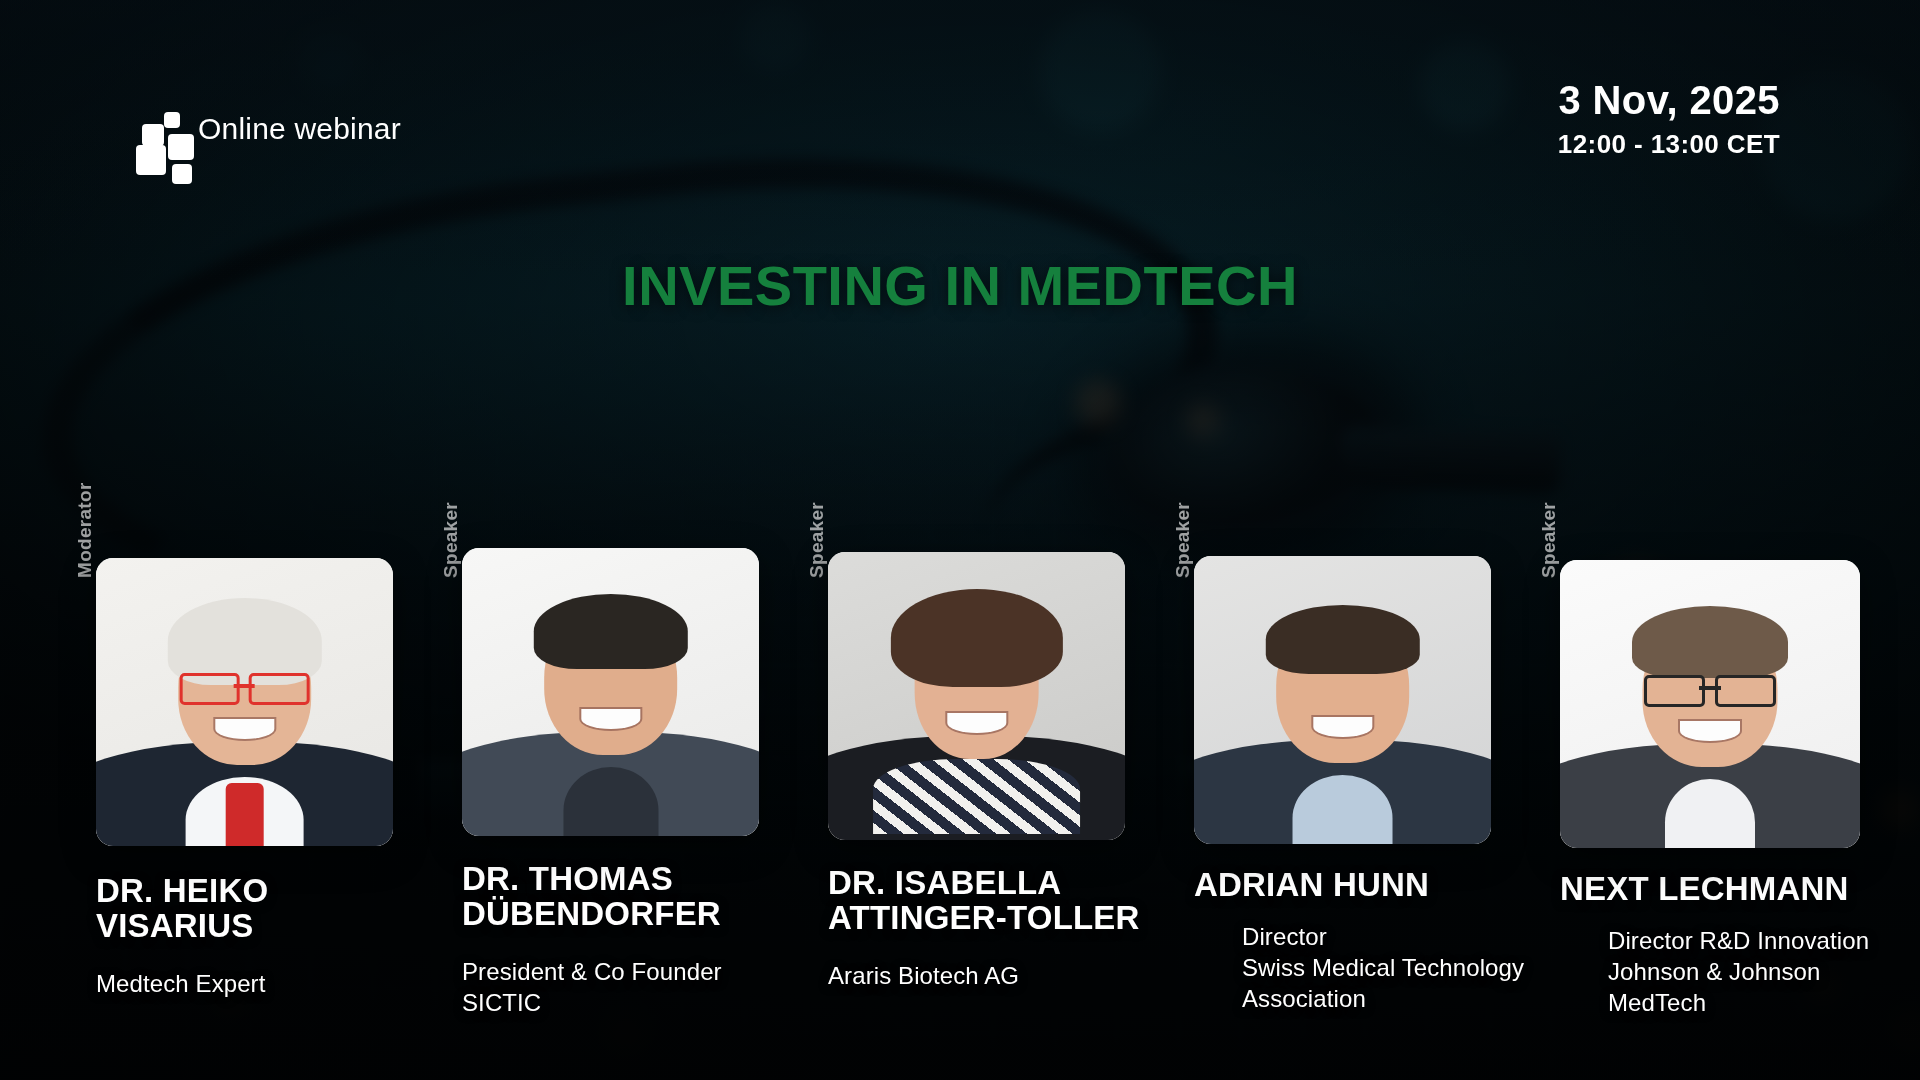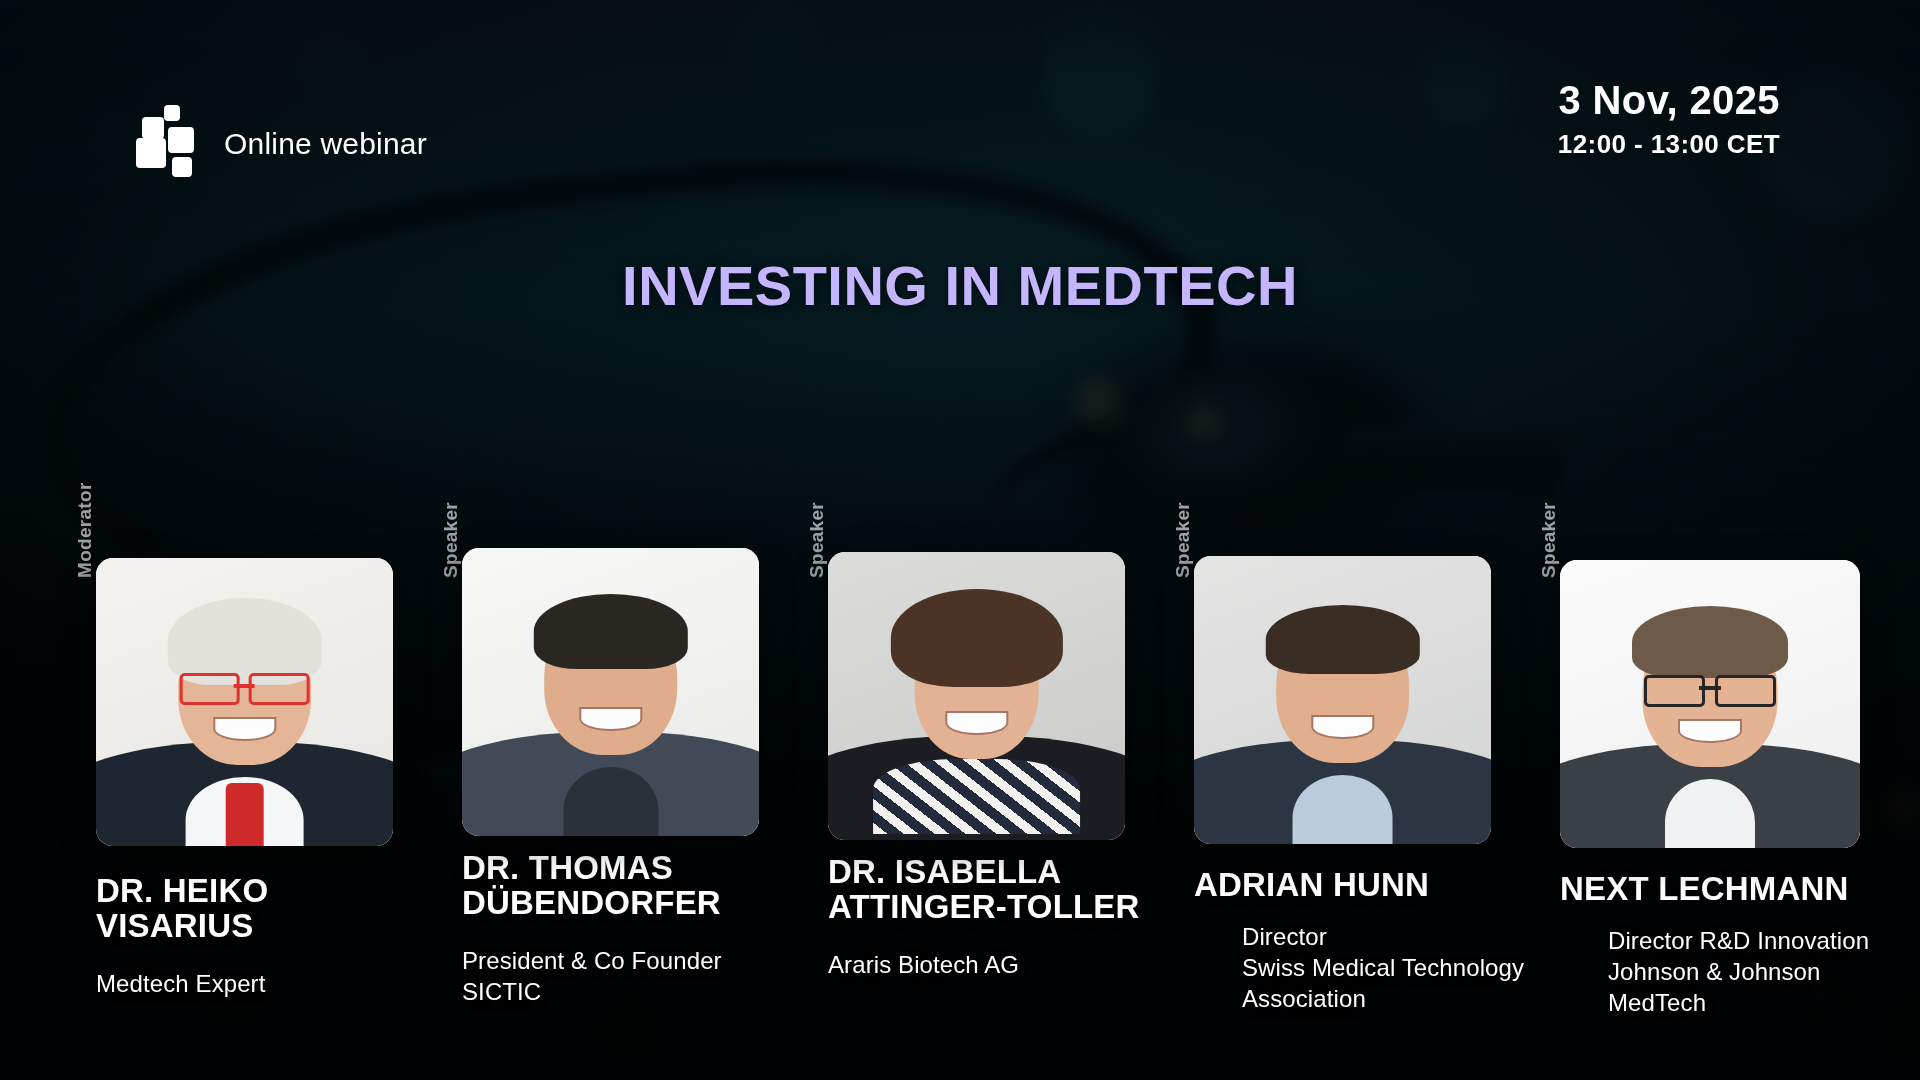--- a/index.html
+++ b/index.html
@@ -84,21 +84,21 @@
       radial-gradient(65% 55% at 50% 30%, rgba(0,0,0,.42) 0%, rgba(0,0,0,.62) 55%, rgba(0,0,0,.80) 100%),
       linear-gradient(180deg, rgba(4,12,18,.30) 0%, rgba(4,11,16,.15) 28%, rgba(3,9,14,.55) 62%, rgba(2,7,11,.88) 100%);
   }
   .bg-topfade {
     background:linear-gradient(180deg, rgba(5,14,20,.55) 0%, rgba(5,14,20,0) 26%);
   }
 
   
   .header { position:absolute; top:0; left:0; right:0; height:210px; z-index:6; }
 
-  .brand { position:absolute; left:142px; top:105px; display:flex; align-items:flex-end; gap:26px; }
+  .brand { position:absolute; left:142px; top:112px; display:flex; align-items:flex-start; }
   .brand-mark { position:relative; width:56px; height:56px; }
   .brand-mark i {
     position:absolute; display:block; background:#ffffff; border-radius:4px;
   }
   .bm1 { left:22px;  top:0px;   width:16px; height:16px; }
   .bm2 { left:0px;   top:12px;  width:22px; height:22px; }
   .bm3 { left:26px;  top:22px;  width:26px; height:26px; border-radius:6px; }
   .bm4 { left:-6px;  top:33px;  width:30px; height:30px; border-radius:7px; }
   .bm5 { left:30px;  top:52px;  width:20px; height:20px; border-radius:5px; }
   .brand-label {
@@ -112,21 +112,21 @@
     line-height:1.12; white-space:nowrap;
   }
   .dt-time {
     color:#ffffff; font-size:26px; font-weight:700; letter-spacing:.4px;
     margin-top:6px; white-space:nowrap;
   }
 
   
   .titles { position:absolute; left:0; right:0; top:255px; text-align:center; z-index:6; }
   .title-main {
-    color:#c4b5fd; font-weight:800; font-size:56px; letter-spacing:.5px;
+    color:#15803d; font-weight:800; font-size:56px; letter-spacing:.5px;
     line-height:1.1; text-shadow:0 2px 14px rgba(0,0,0,.65);
     white-space:nowrap;
   }
   .title-sub {
     color:#ffffff; font-weight:800; font-size:25px; letter-spacing:.1px;
     line-height:1.2; margin-top:18px; text-shadow:0 2px 12px rgba(0,0,0,.7);
     white-space:nowrap;
   }
 
   
@@ -145,21 +145,21 @@
   }
 
   .photo {
     position:relative; width:297px; height:288px; border-radius:17px;
     overflow:hidden; background:#e9ecee;
     box-shadow:0 10px 34px rgba(0,0,0,.45);
   }
   .photo.wide { width:300px; }
 
   .name {
-    margin-top:15px; color:#ffffff; font-weight:800;
+    margin-top:26px; color:#ffffff; font-weight:800;
     font-size:33px; line-height:1.06; letter-spacing:.2px;
     text-shadow:0 2px 10px rgba(0,0,0,.6);
   }
   .role {
     margin-top:24px; color:#ffffff; font-weight:400;
     font-size:24px; line-height:1.3; letter-spacing:.1px;
     text-shadow:0 2px 10px rgba(0,0,0,.6);
   }
   .role span { display:block; }
 

